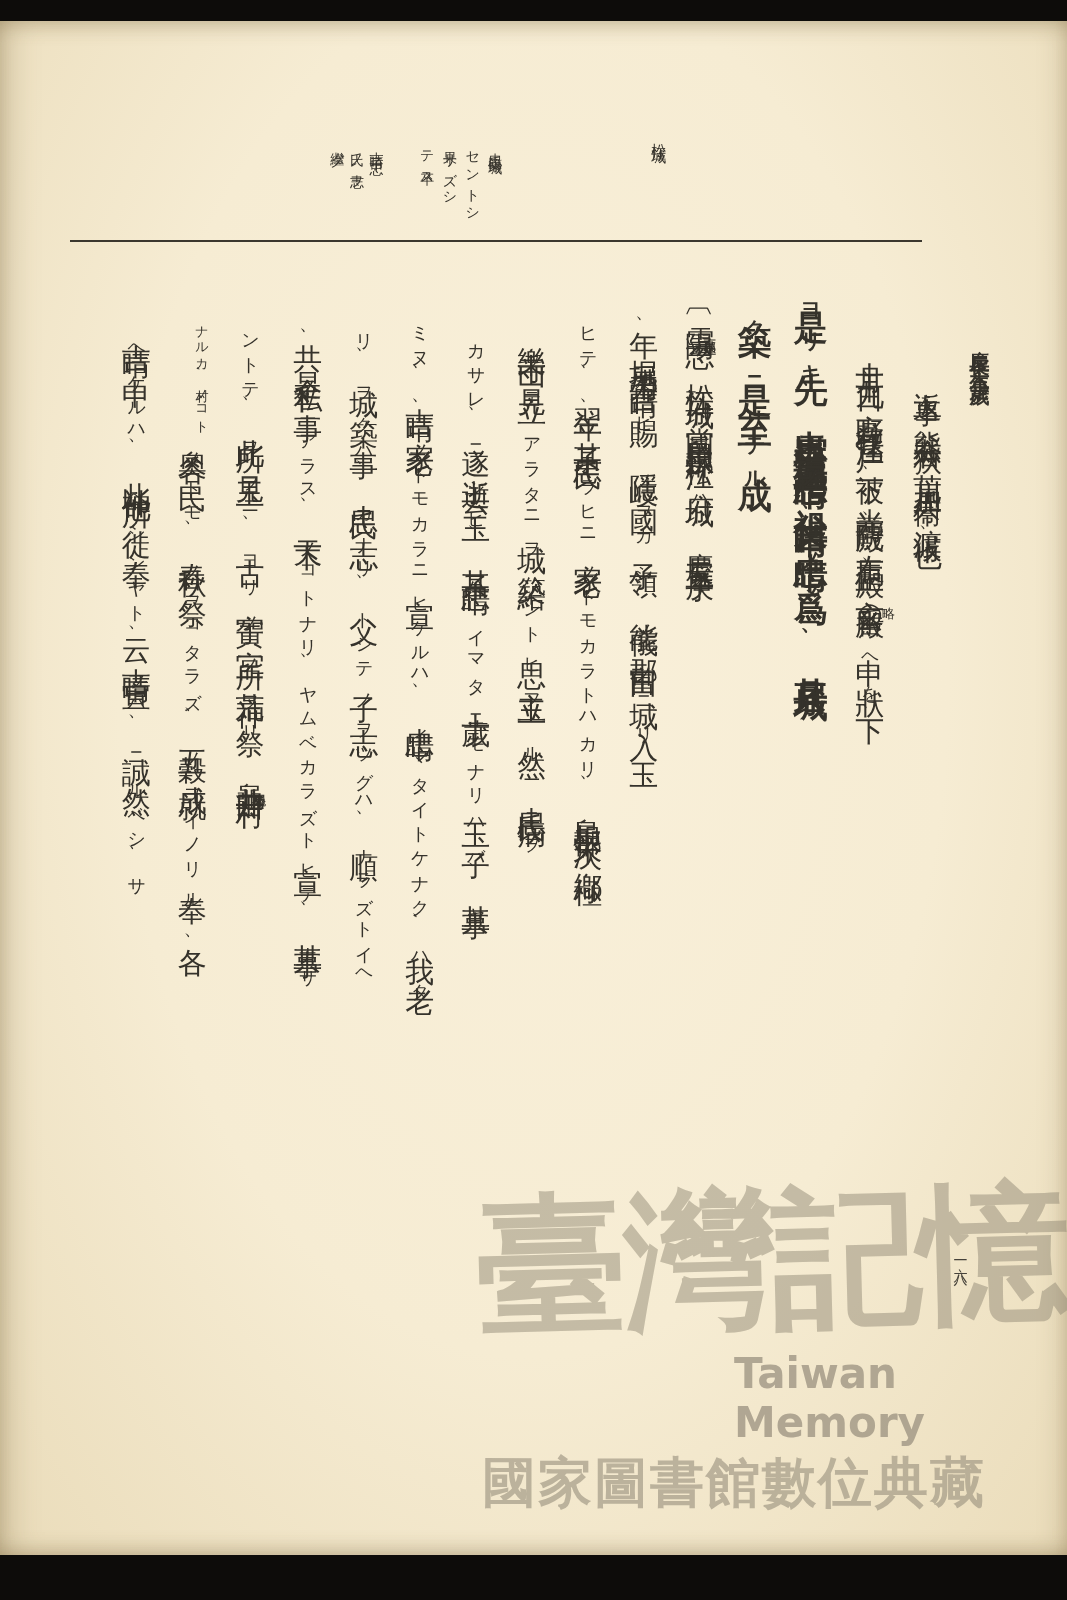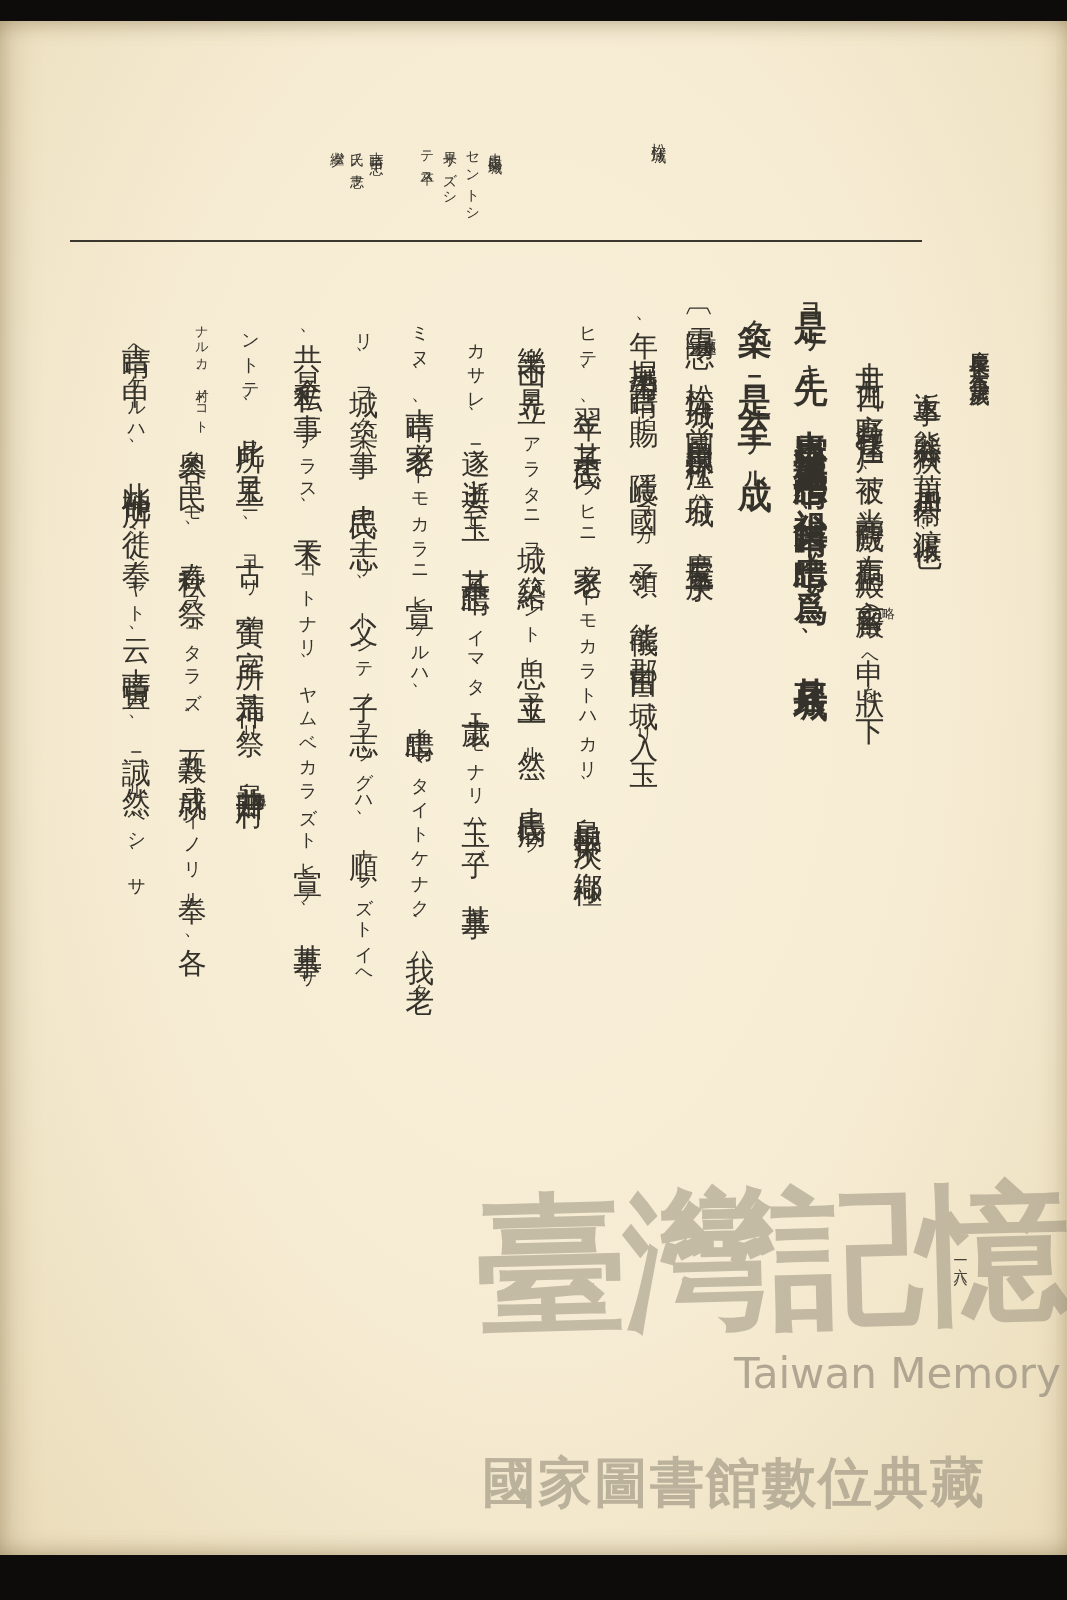--- a/index.html
+++ b/index.html
@@ -48,21 +48,21 @@
 
   
   .pageno{position:absolute;left:952px;top:1232px;writing-mode:vertical-rl;
           font-size:14px;letter-spacing:4px;color:#46423a;}
 
   
   .wm{position:absolute;inset:0;pointer-events:none;z-index:5;}
   .wm-main{position:absolute;left:476px;top:1140px;font-size:150px;font-weight:700;
            letter-spacing:-2px;color:rgba(143,134,116,.48);transform:rotate(-1.5deg);
            font-family:"DejaVu Serif","Liberation Serif",serif;white-space:nowrap;}
-  .wm-latin{position:absolute;left:734px;top:1328px;font-size:42px;font-weight:400;
+  .wm-latin{position:absolute;left:734px;top:1328px;font-size:42px;font-weight:700;
             color:rgba(153,144,127,.75);font-family:"DejaVu Sans","Liberation Sans",sans-serif;}
   .wm-sub{position:absolute;left:482px;top:1378px;font-size:54px;font-weight:700;
           letter-spacing:2px;color:rgba(150,141,124,.60);white-space:nowrap;margin-top:48px;}
 </style>
 </head>
 <body>
 
 <div class="band top"></div>
 
 <div class="page">

